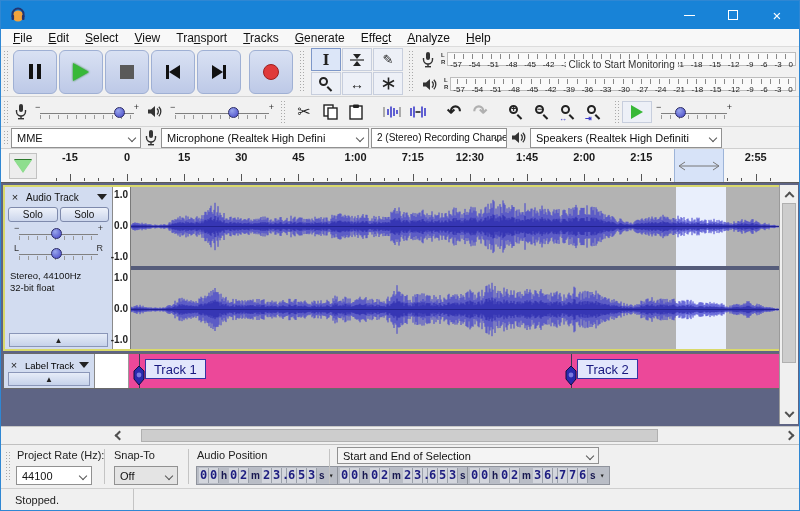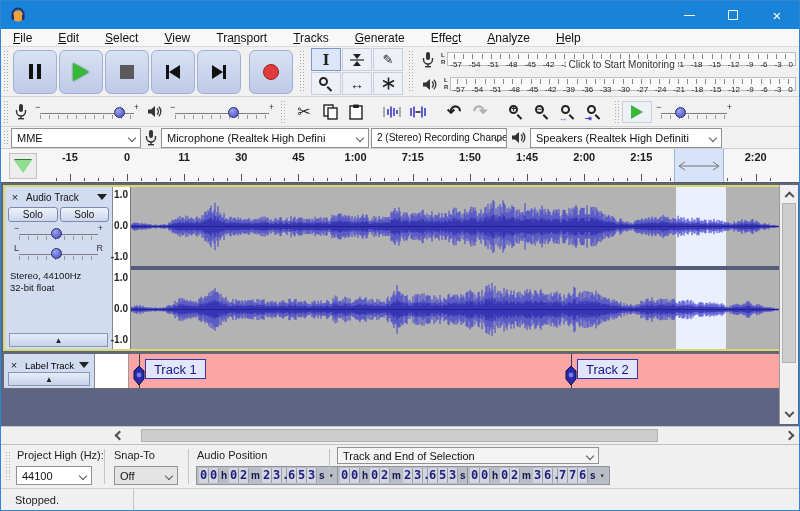--- a/index.html
+++ b/index.html
@@ -9,21 +9,21 @@
   
   .titlebar { position:absolute; left:0; top:0; width:100%; height:28px; background:#1883d7; display:flex; align-items:center; }
   .tb-logo { margin-left:9px; }
   .tb-spacer { flex:1; }
   .tb-btn { width:44px; height:28px; display:flex; align-items:center; justify-content:center; color:#fff; font-size:13px; }
   .tb-min-glyph { width:11px; height:1px; background:#fff; display:block; }
   .tb-max-glyph { width:10px; height:10px; border:1px solid #fff; display:block; }
   .tb-close-glyph { font-size:15px; line-height:1; }
 
   
-  .menubar { position:absolute; left:0; top:28px; width:100%; height:18px; background:#f8f8f8; border-bottom:1px solid #dcdcdc; display:flex; align-items:center; padding-left:4px;gap:10px; }
+  .menubar { position:absolute; left:0; top:28px; width:100%; height:18px; background:#f8f8f8; border-bottom:1px solid #dcdcdc; display:flex; align-items:center; padding-left:4px; }
   .menu-item { padding:1px 8px; font-size:12px; color:#111; }
   .menu-item u { text-decoration:underline; }
 
   
   .row { position:absolute; left:0; width:100%; background:#f1f1f1; display:flex; align-items:center; }
   .grip { width:6px; align-self:stretch; margin:3px 2px; background-image:radial-gradient(#a9a9a9 34%, transparent 36%); background-size:3px 3px; }
   .toolbar1 { top:46px; height:50px; border-bottom:1px solid #d4d4d4; }
   .toolbar2 { top:96px; height:30px; border-bottom:1px solid #d4d4d4; }
   .devbar   { top:126px; height:22px; border-bottom:1px solid #cfcfcf; }
 
@@ -115,21 +115,21 @@
   .vr-lab { position:absolute; right:2px; font-size:10px; font-weight:bold; color:#222; }
   .wave { position:absolute; left:126px; top:0; width:649px; height:100%; }
   .wave-ch { position:absolute; left:0; width:649px; height:79px; background:#b3b3b3; overflow:hidden; }
   .wave-ch svg { position:absolute; left:0; top:0; }
   .sel-band { position:absolute; top:0; bottom:0; background:#e9effc; }
   .ch-divider { position:absolute; left:126px; top:79px; width:649px; height:4px; background:#555c7a; }
 
   
   .label-track { position:absolute; left:2px; top:170px; width:777px; height:36px; background:#fff; border:1px solid #6a6a6a; }
   .ltp { position:absolute; left:0; top:0; width:91px; height:100%; background:#d2dcf0; border-right:1px solid #8a8a8a; font-size:10px; }
-  .lt-area { position:absolute; left:124px; top:0; right:0; bottom:0; background:#fca5a5; border-left:1px solid #9a9a9a;padding-left:20px; }
+  .lt-area { position:absolute; left:124px; top:0; right:0; bottom:0; background:#ec4899; border-left:1px solid #9a9a9a;padding-left:20px; }
   .lt-line { position:absolute; top:0; bottom:0; width:1px; background:#3a3a55; }
   .lt-flag { position:absolute; top:12px; margin-left:-6px; }
   .lt-box { position:absolute; top:5px; height:20px; background:#e2e6fc; border:1px solid #3434a4; color:#17177e; font-size:13px; display:flex; align-items:center; padding:0 8px; }
 
   
   .vscroll { position:absolute; right:1px; top:2px; width:19px; height:239px; background:#f0f0f0; border-left:1px solid #9a9a9a; }
   .vs-btn { position:absolute; left:0; width:100%; height:17px; display:flex; align-items:center; justify-content:center; }
   .vs-thumb { position:absolute; left:2px; width:14px; background:#cdcdcd; border:1px solid #b0b0b0; }
   .chev-up { width:7px;height:7px;border-left:2px solid #505050;border-top:2px solid #505050;transform:rotate(45deg) translate(2px,2px); }
   .chev-down { width:7px;height:7px;border-right:2px solid #505050;border-bottom:2px solid #505050;transform:rotate(45deg) translate(-2px,-2px); }
@@ -539,31 +539,31 @@
         <div class="r-tick" style="left: 628.925px; height: 3px;"></div>
         <div class="r-tick" style="left: 643.212px; height: 3px;"></div>
         <div class="r-tick" style="left: 657.5px; height: 7px;"></div>
         <div class="r-tick" style="left: 671.788px; height: 3px;"></div>
         <div class="r-tick" style="left: 686.075px; height: 3px;"></div>
         <div class="r-tick" style="left: 700.362px; height: 3px;"></div>
         <div class="r-tick" style="left: 714.65px; height: 7px;"></div>
         <div class="r-tick" style="left: 728.938px; height: 3px;"></div>
         <span class="ruler-label" style="left: 28.85px;">-15</span>
         <span class="ruler-label" style="left: 86px;">0</span>
-        <span class="ruler-label" style="left: 143.15px;">11</span>
+        <span class="ruler-label" style="left: 143.15px;">15</span>
         <span class="ruler-label" style="left: 200.3px;">30</span>
         <span class="ruler-label" style="left: 257.45px;">45</span>
         <span class="ruler-label" style="left: 314.6px;">1:00</span>
         <span class="ruler-label" style="left: 371.75px;">7:15</span>
-        <span class="ruler-label" style="left: 428.9px;">1:50</span>
+        <span class="ruler-label" style="left: 428.9px;">12:30</span>
         <span class="ruler-label" style="left: 486.05px;">1:45</span>
         <span class="ruler-label" style="left: 543.2px;">2:00</span>
         <span class="ruler-label" style="left: 600.35px;">2:15</span>
         <span class="ruler-label" style="left: 657.5px;">2:30</span>
-        <span class="ruler-label" style="left: 714.65px;">2:20</span>
+        <span class="ruler-label" style="left: 714.65px;">2:55</span>
         <div class="ruler-sel" style="left: 633.318px; width: 49.9986px;">
           <svg width="45.99863000000016" height="10">
             <line x1="3" y1="5" x2="42.99863000000016" y2="5" stroke="#777"></line>
             <path d="M9 1 L3 5 L9 9" fill="none" stroke="#777"></path>
             <path d="M36.99863000000016 1 L42.99863000000016 5 L36.99863000000016 9" fill="none" stroke="#777"></path>
           </svg>
         </div>
       </div>
   </div>
 
@@ -687,21 +687,21 @@
         </div>
       <div class="hs-thumb" style="left:30px;width:517px;"></div>
       <div class="hs-btn" style="right:0;">
           <span class="chev-right"></span>
         </div>
     </div>
   </div>
 
   <div class="selbar">
     <div class="grip" style="position:absolute;left:2px;top:3px;bottom:3px;"></div>
-    <span class="sb-label" style="left:16px;">Project High (Hz):</span>
+    <span class="sb-label" style="left:16px;">Project Rate (Hz):</span>
     <div class="combo sb-combo" style="left:15px;width:76px;">
         <span>44100</span>
         <span class="chev"></span>
       </div>
     <div class="sb-divider" style="left:103px;"></div>
     <span class="sb-label" style="left:113px;">Snap-To</span>
     <div class="combo sb-combo gray" style="left:113px;width:64px;">
         <span>Off</span>
         <span class="chev"></span>
       </div>
@@ -718,21 +718,21 @@
         <span class="tf-d">3</span>
         <span class="tf-dot">.</span>
         <span class="tf-d">6</span>
         <span class="tf-d">5</span>
         <span class="tf-d">3</span>
         <span class="tf-u">s</span>
         <span class="tf-ar">▾</span>
       </div>
     <div class="sb-divider" style="left:328px;"></div>
     <div class="combo lite" style="position:absolute;left:336px;top:2px;width:262px;height:17px;">
-        <span>Track and End of Selection</span>
+        <span>Start and End of Selection</span>
         <span class="chev" style="top:5px;"></span>
       </div>
     <div class="timefield" style="left:336px;top:21px;">
         <span class="tf-d">0</span>
         <span class="tf-d">0</span>
         <span class="tf-u">h</span>
         <span class="tf-d">0</span>
         <span class="tf-d">2</span>
         <span class="tf-u">m</span>
         <span class="tf-d">2</span>

